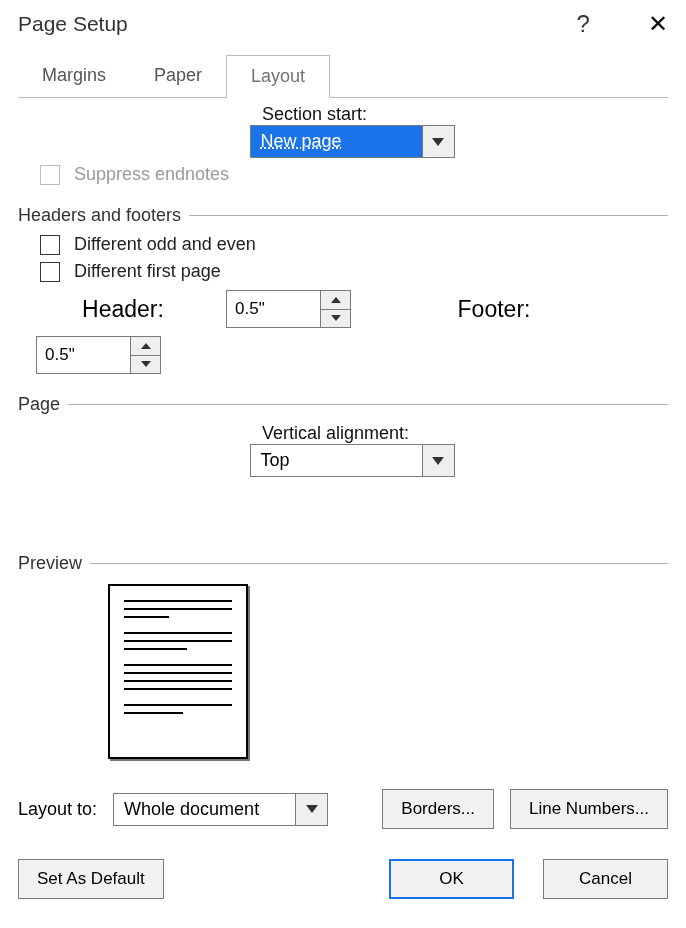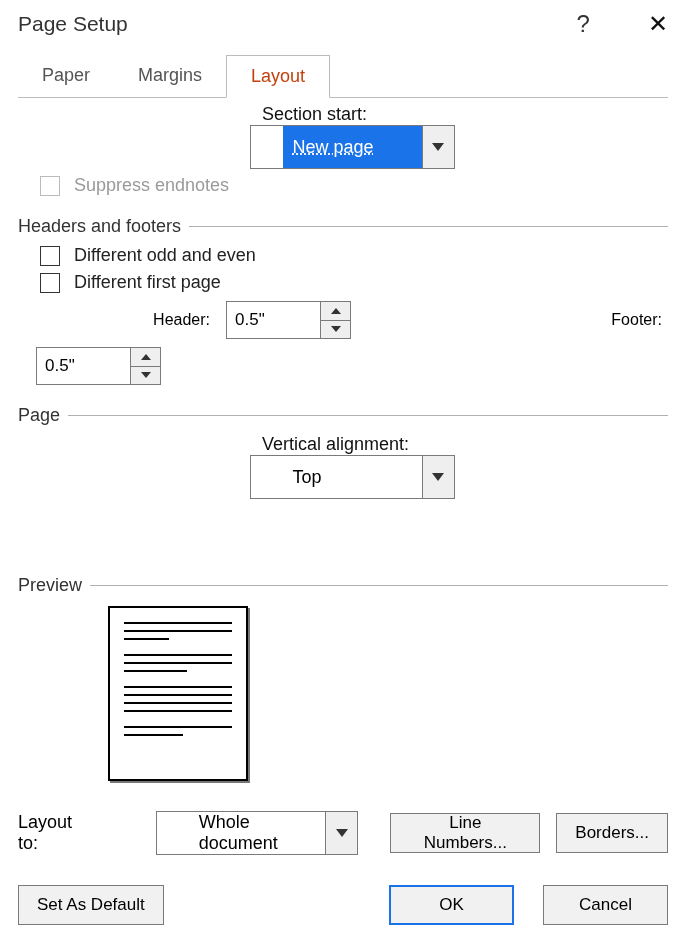--- a/index.html
+++ b/index.html
@@ -18,36 +18,36 @@
     .tabs {
       display: flex; gap: 0; margin-top: 4px;
       border-bottom: 1px solid #bbb;
     }
     .tab {
       padding: 10px 24px 10px 24px; cursor: pointer; color: #555; font-size: 18px;
       position: relative; top: 1px;
     }
     .tab.active {
       border: 1px solid #bbb; border-bottom: 1px solid #fff;
-      background: #fff; color: #c2410c;
+      background: #fff; color: #737373;
     }
 
     .section-header {
       display: flex; align-items: center; margin-top: 20px; margin-bottom: 8px;
       color: #333; font-size: 18px;
     }
     .section-header .lbl { padding-right: 8px; }
     .section-line { flex: 1; height: 1px; background: #b0b0b0; }
 
     .row { display: flex; align-items: center; margin: 6px 0 6px 18px; flex-direction: column; }
     .row .rlabel { min-width: 180px; color: #111; font-size: 18px; }
 
     .combo {
       position: relative; display: flex; align-items: stretch;
-      border: 1px solid #7a7a7a; height: 44px; width: 205px; background: #fff; padding-left: 32px;
+      border: 1px solid #7a7a7a; height: 33px; width: 205px; background: #fff;
     }
     .combo .combo-text {
       flex: 1; padding: 6px 10px; font-size: 18px; display:flex; align-items:center;
     }
     .combo.selected .combo-text { background: #1a73e8; color: #fff; text-decoration: underline dotted; }
     .combo .arrow-btn {
       width: 32px; display: flex; align-items: center; justify-content: center;
       border-left: 1px solid #7a7a7a; background: #efefef;
     }
     .chev { width: 0; height: 0; border-left: 6px solid transparent; border-right: 6px solid transparent; border-top: 8px solid #333; }
@@ -64,32 +64,32 @@
     .spinner input {
       flex: 1; border: none; outline: none; font-size: 17px; padding: 4px 8px; width: 50px;
     }
     .spinner .spin-btns { width: 30px; display: flex; flex-direction: column; border-left: 1px solid #7a7a7a; }
     .spin-btn { flex: 1; display: flex; align-items: center; justify-content: center; background: #efefef; cursor: pointer; }
     .spin-up { border-bottom: 1px solid #7a7a7a; }
     .tri-up { width:0;height:0;border-left:5px solid transparent;border-right:5px solid transparent;border-bottom:6px solid #333; }
     .tri-dn { width:0;height:0;border-left:5px solid transparent;border-right:5px solid transparent;border-top:6px solid #333; }
 
     .fromedge-grid { display: grid; grid-template-columns: 180px 90px auto; gap: 8px 10px; align-items: center; margin: 8px 0 10px 18px; }
-    .sublabel { text-align: right; padding-right: 6px; font-size: 16px; }
+    .sublabel { text-align: center; padding-right: 6px; font-size: 23px; }
 
     .preview-box {
       width: 140px; height: 175px; border: 2px solid #000; margin: 10px 0 0 90px;
       position: relative; background: #fff; padding: 14px 14px;
       box-shadow: 2px 2px 0 #777;
     }
     .pv-line { height: 2px; background: #000; margin-bottom: 6px; }
 
     .applyrow { display: flex; align-items: center; gap: 16px; margin-top: 30px; }
     .applylabel { font-size: 18px; }
-    .combo.apply { width: 215px; margin-left: 48px; }
+    .combo.apply { width: 215px; }
 
     .btn {
       height: 40px; border: 1px solid #7a7a7a; background: #f1f1f1; cursor: pointer;
       font-size: 17px; padding: 0 18px; display: inline-flex; align-items: center; justify-content: center;
     }
     .btn.primary { border: 2px solid #1a73e8; }
 
     .footer { display: flex; align-items: center; gap: 29px; margin-top: 30px; }
     .footer .spacer { flex: 1; }
     .btn.ok { width: 125px; }
@@ -101,22 +101,22 @@
 <div class="titlebar">
   <span class="title">Page Setup</span>
   <span class="title-spacer"></span>
   <span class="help-btn">?</span>
   <span class="close-btn">✕</span>
 </div>
 
 <div class="dialog-body">
 
   <div class="tabs">
+    <div class="tab">Margins</div>
     <div class="tab">Paper</div>
-    <div class="tab">Margins</div>
     <div class="tab active">Layout</div>
   </div>
 
 
   <div class="row">
     <span class="rlabel">Section start:</span>
     <div class="combo selected">
       <span class="combo-text">New page</span>
       <span class="arrow-btn">
           <span class="chev"></span>
@@ -212,22 +212,22 @@
 
   <div class="applyrow">
     <span class="applylabel">Layout to:</span>
     <div class="combo apply">
       <span class="combo-text">Whole document</span>
       <span class="arrow-btn">
           <span class="chev"></span>
         </span>
     </div>
     <span style="flex:1;"></span>
+    <button class="btn">Borders...</button>
     <button class="btn">Line Numbers...</button>
-    <button class="btn">Borders...</button>
   </div>
 
   <div class="footer">
     <button class="btn">Set As Default</button>
     <span class="spacer"></span>
     <button class="btn primary ok">OK</button>
     <button class="btn cancel">Cancel</button>
   </div>
 
 </div>

